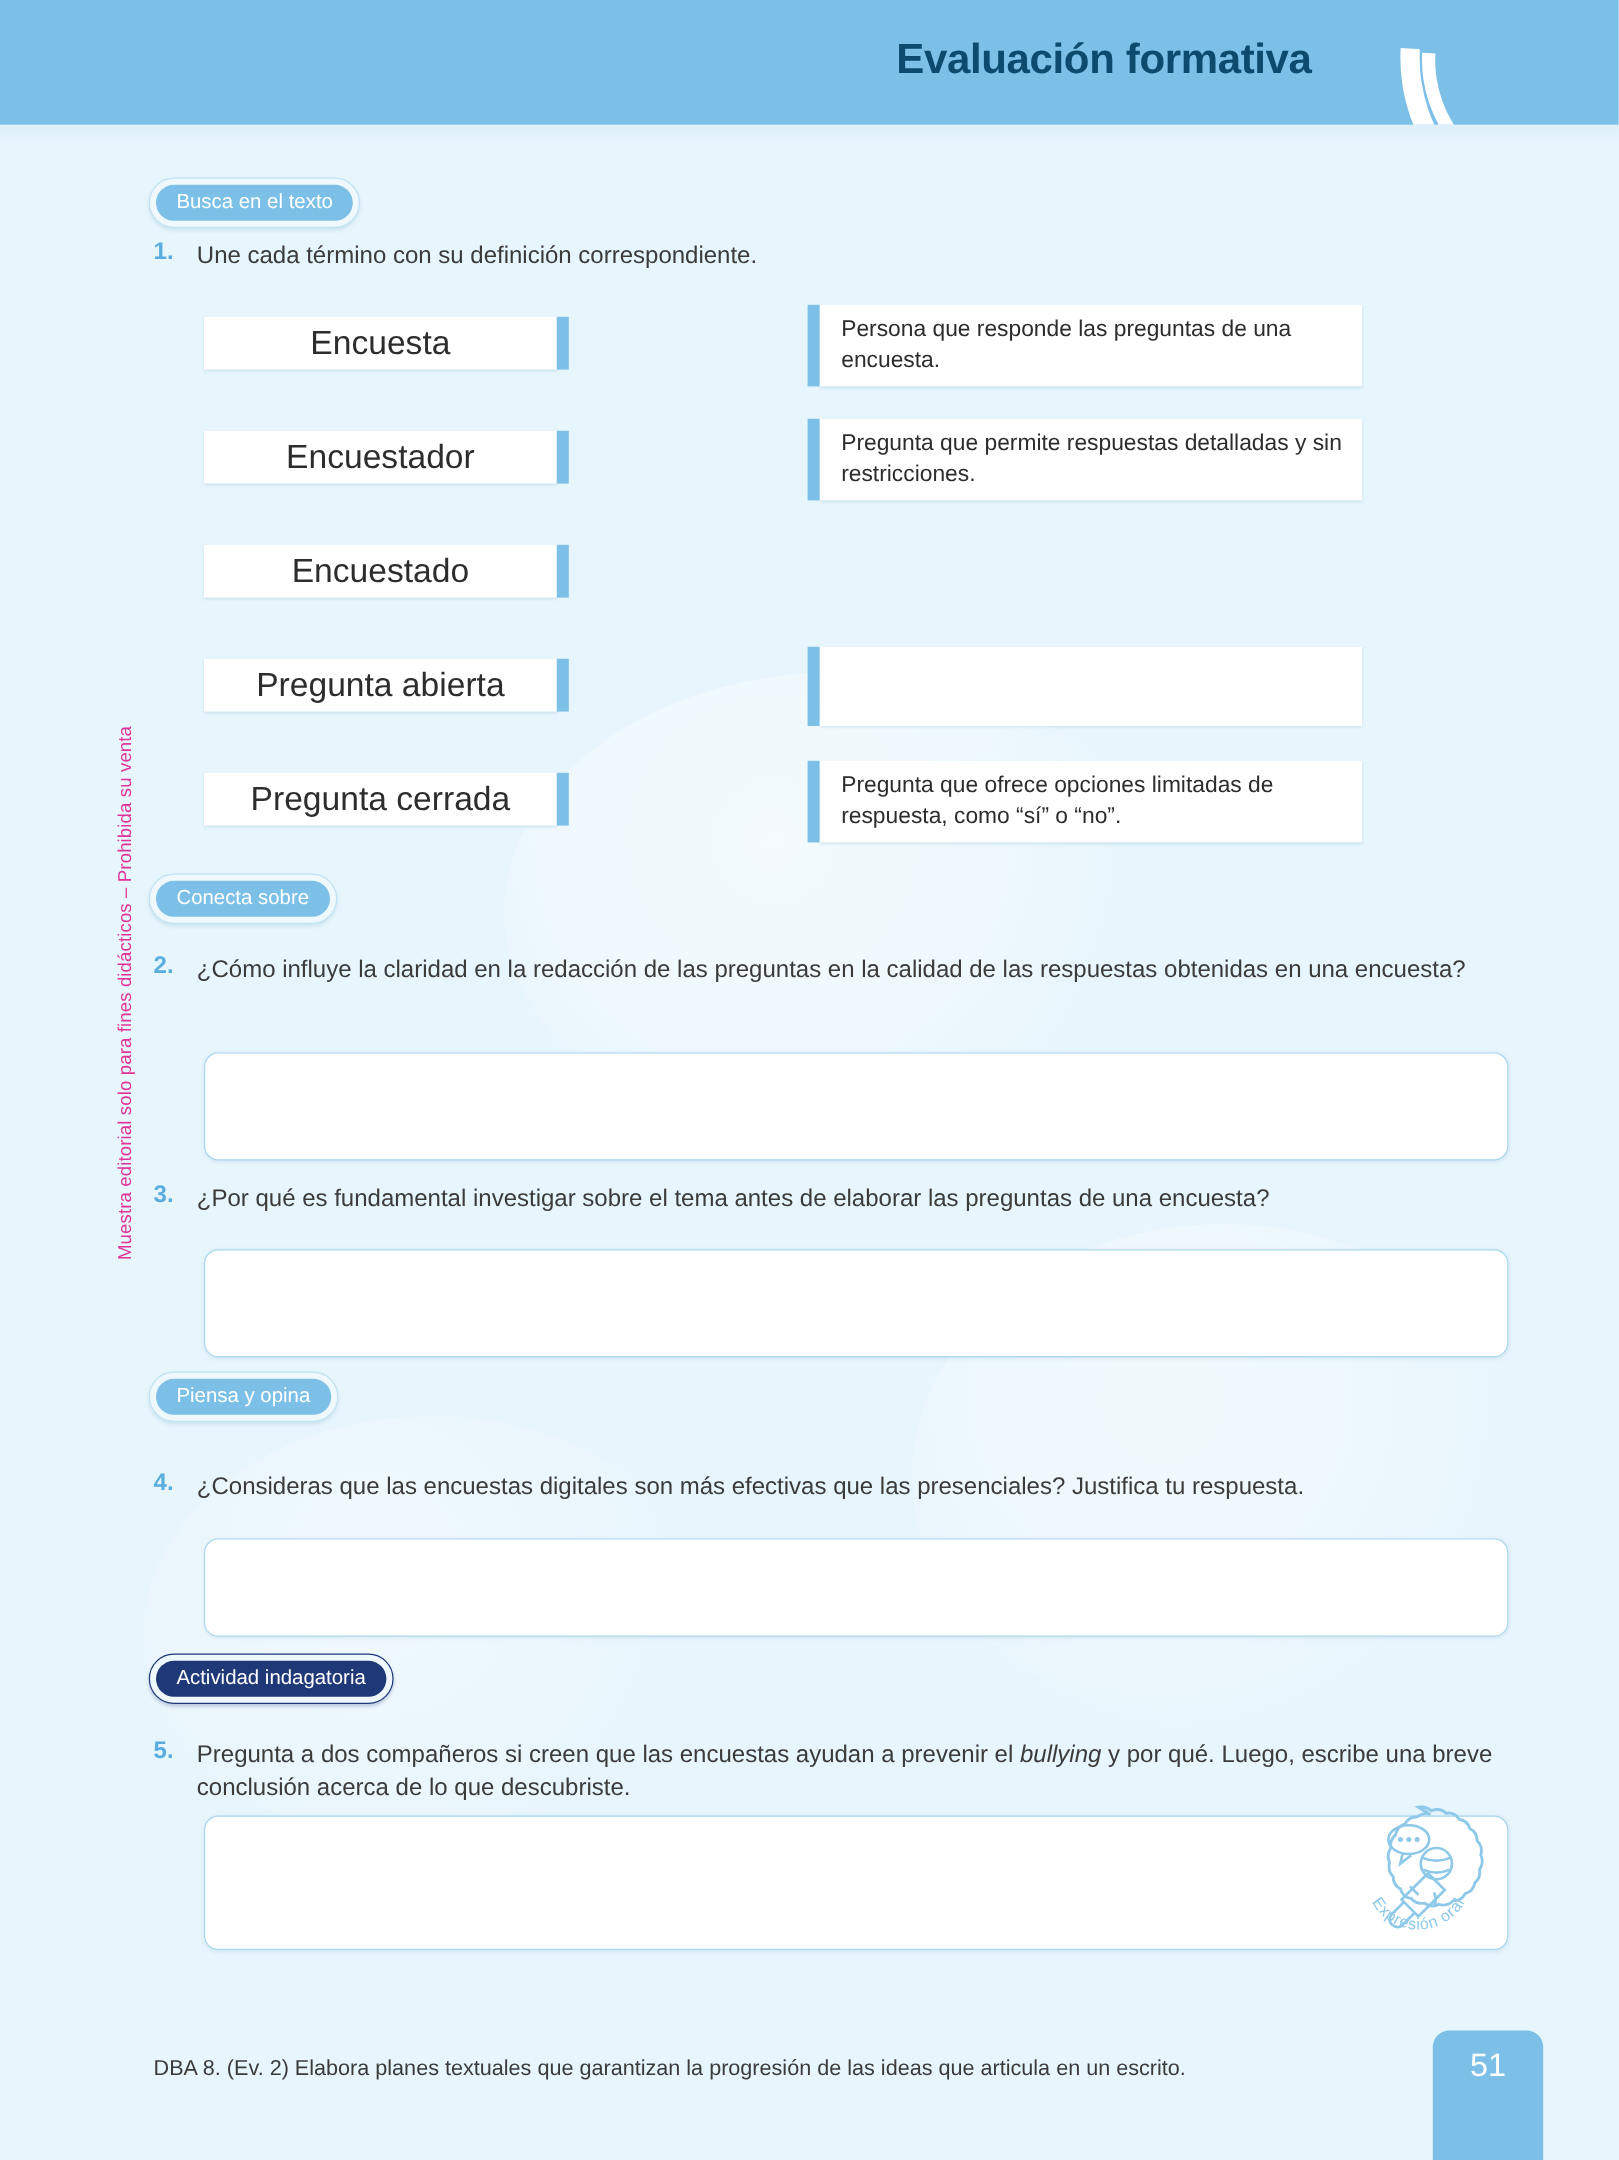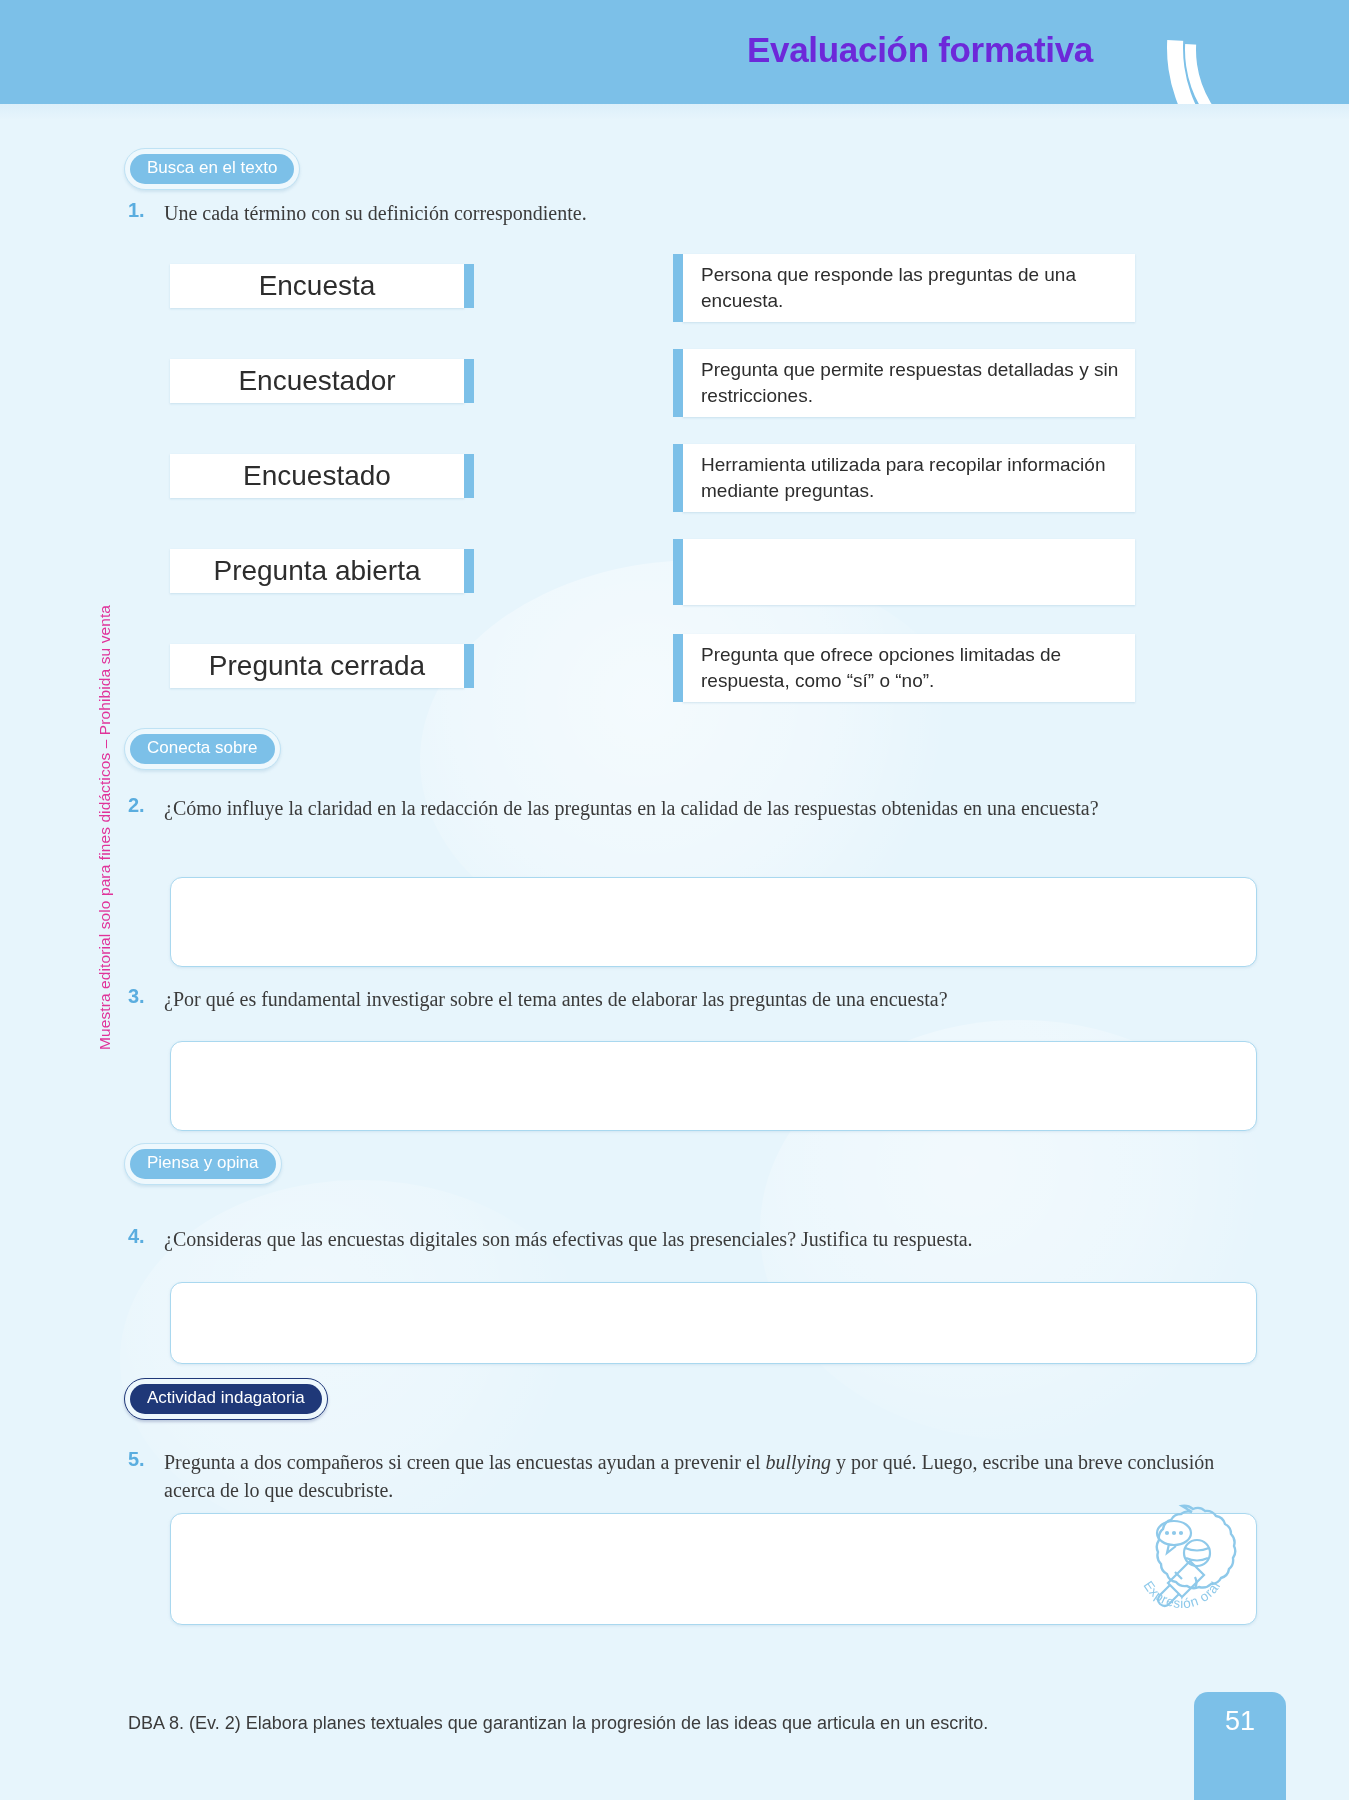--- a/index.html
+++ b/index.html
@@ -37,21 +37,21 @@
     left: 0; top: 0;
     width: 1349px; height: 104px;
     background: #7cc0e8;
     overflow: hidden;
   }
   .header-title {
     position: absolute;
     right: 256px;
     top: 50px;
     transform: translateY(-50%);
-    color: #6d28d9;
+    color: #0c4a6e;
     font-size: 35px;
     font-weight: bold;
     letter-spacing: -0.3px;
     white-space: nowrap;
   }
   .arc {
     position: absolute;
     border-radius: 50%;
     border-style: solid;
     border-color: #ffffff;
@@ -136,21 +136,20 @@
     color: #5aaddf;
     font-size: 20px;
     font-weight: bold;
     width: 36px;
     flex: 0 0 36px;
   }
   .qtext {
     color: #3b3b3b;
     font-size: 20px;
     line-height: 1.42;
-    font-family: Liberation Serif, serif;
   }
   .qtext em { font-style: italic; }
 
   
   .term-box {
     position: absolute;
     width: 294px;
     height: 44px;
     background: #ffffff;
     display: flex;
@@ -287,24 +286,20 @@
   </div>
 
   <div class="def-box" style="left:683px; top:254px;">
     <span class="bar"></span>
     <span class="text">Persona que responde las preguntas de una encuesta.</span>
   </div>
   <div class="def-box" style="left:683px; top:349px;">
     <span class="bar"></span>
     <span class="text">Pregunta que permite respuestas detalladas y sin restricciones.</span>
   </div>
-  <div class="def-box" style="left:683px; top:444px;">
-    <span class="bar"></span>
-    <span class="text">Herramienta utilizada para recopilar información mediante preguntas.</span>
-  </div>
   <div class="def-box" style="left:683px; top:539px;">
     <span class="bar"></span>
   </div>
   <div class="def-box" style="left:683px; top:634px;">
     <span class="bar"></span>
     <span class="text">Pregunta que ofrece opciones limitadas de respuesta, como “sí” o “no”.</span>
   </div>
 
   <div class="badge-wrap light" style="left:124px; top:728px;">
     <span class="badge light">Conecta sobre</span>

